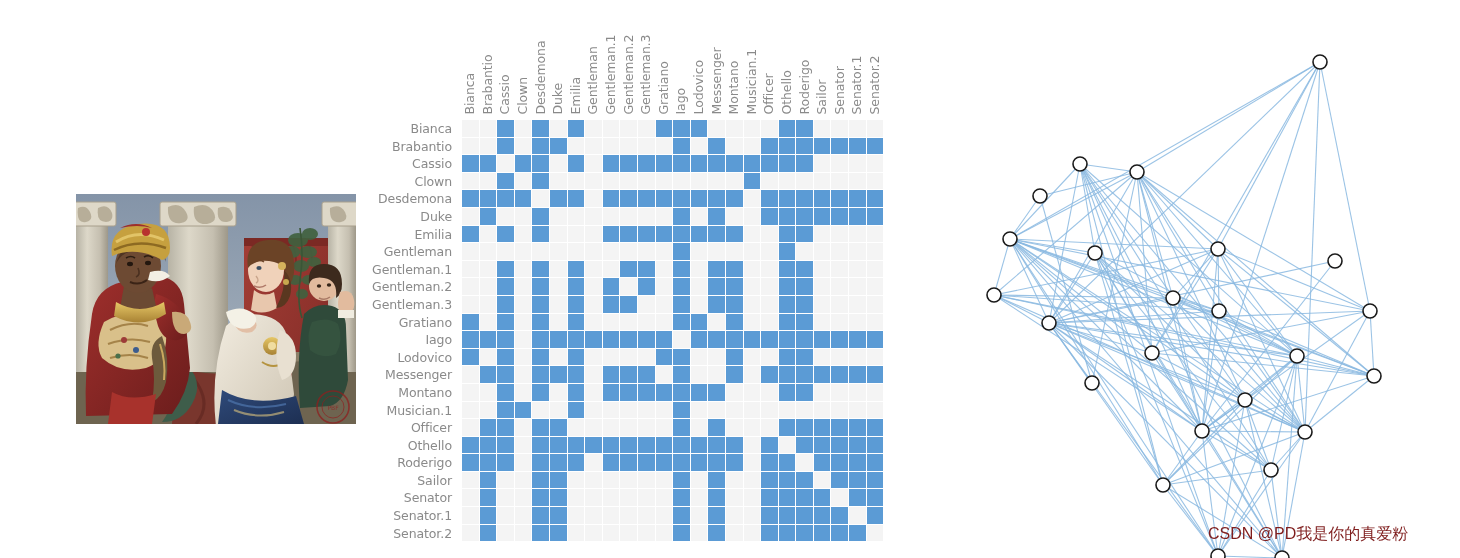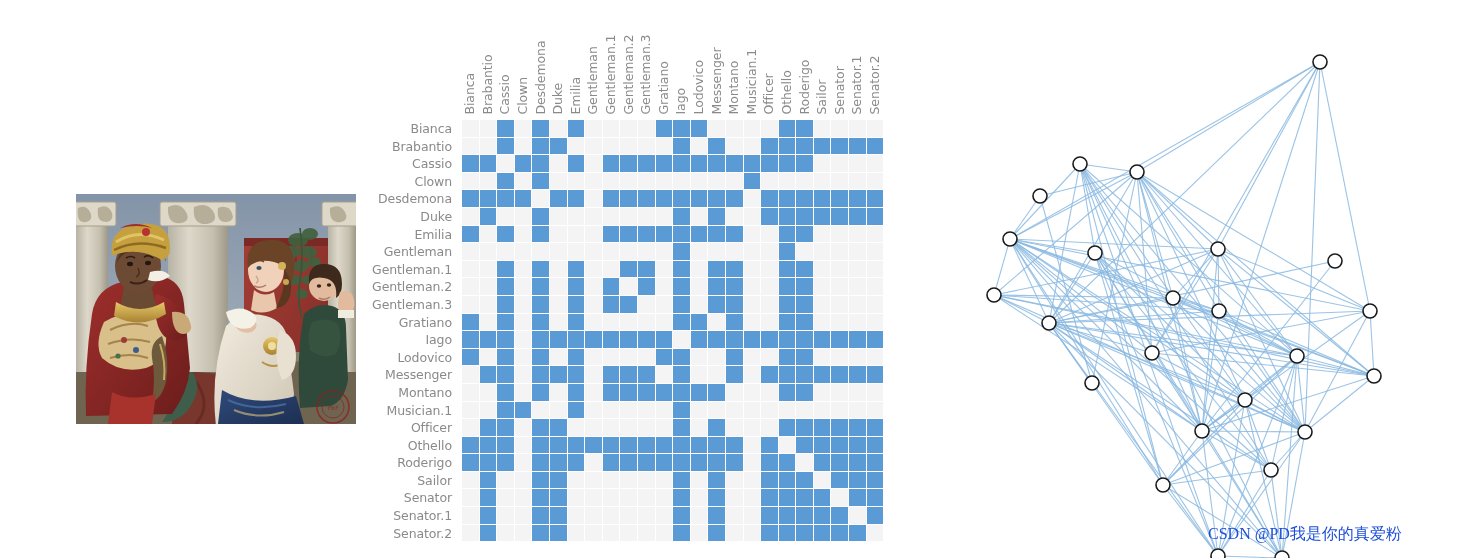--- a/index.html
+++ b/index.html
@@ -95,23 +95,23 @@
     width: 530px;
     height: 558px;
   }
   #network-svg { display: block; width: 530px; height: 558px; }
 
   #watermark {
     position: absolute;
     left: 1208px;
     top: 524px;
     font-size: 16px;
-    color: #1d4ed8;
+    color: #7f1d1d;
     white-space: nowrap;
-    font-family: Liberation Serif, serif;
+    font-family: Liberation Sans, sans-serif;
   }
 </style>
 </head>
 <body>
 
 <div id="painting-panel">
   <svg id="painting-svg" viewBox="0 0 280 230">
     <defs>
       <linearGradient id="sky" x1="0" y1="0" x2="0" y2="1">
         <stop offset="0%" stop-color="#8494a8"></stop>

